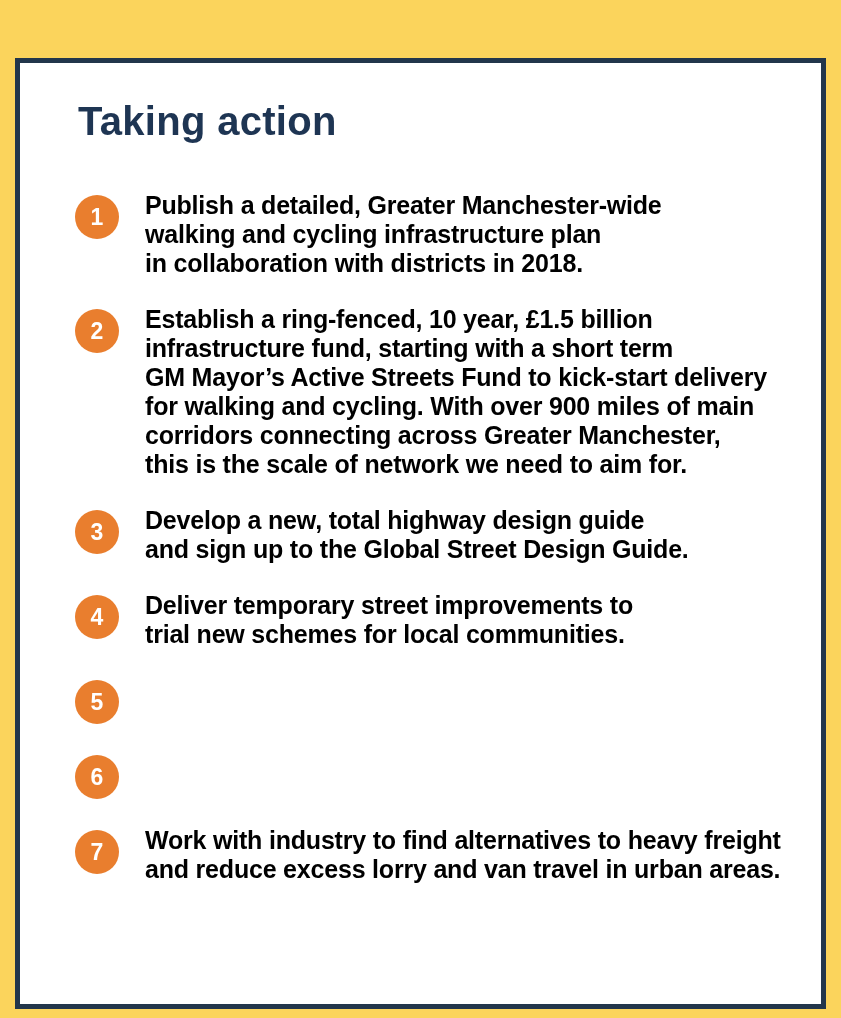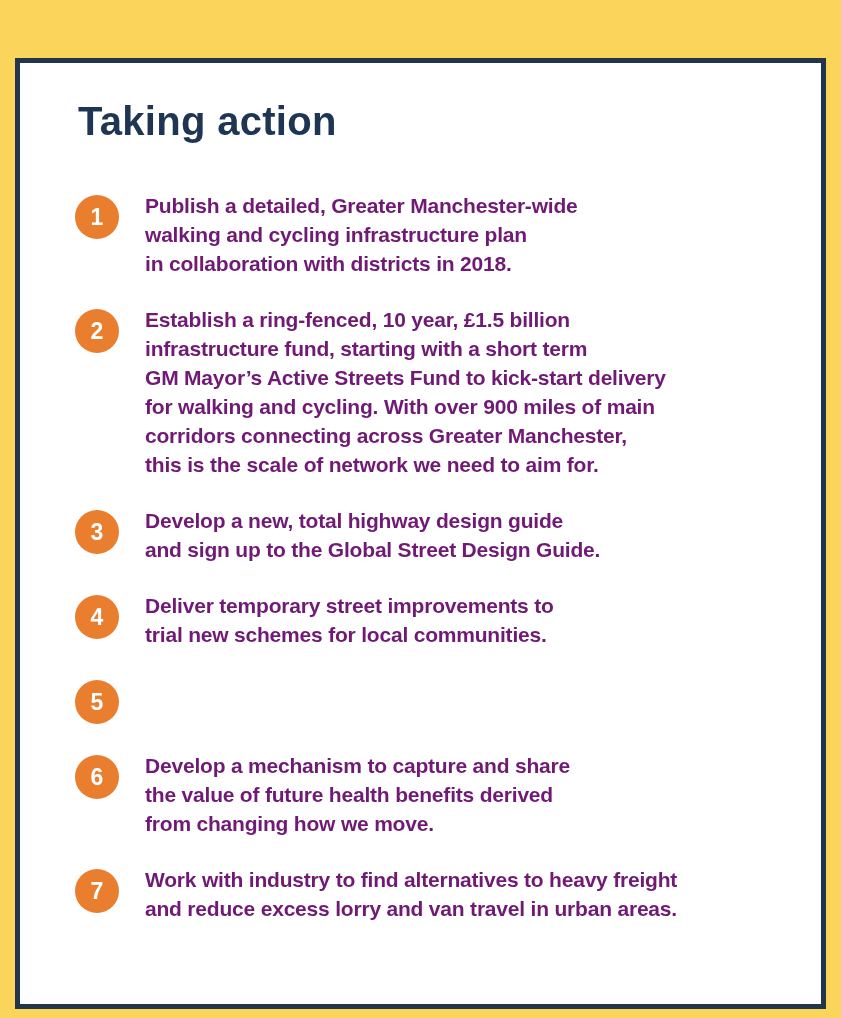--- a/index.html
+++ b/index.html
@@ -53,25 +53,25 @@
     background: #E97E2E;
     color: #FFFFFF;
     font-size: 23px;
     font-weight: 700;
     display: flex;
     align-items: center;
     justify-content: center;
   }
   .item-text {
     margin: 0 0 0 26px;
-    font-size: 21px;
+    font-size: 25px;
     line-height: 29px;
     font-weight: 700;
     letter-spacing: -0.2px;
-    color: #701a75;
+    color: #000000;
     white-space: pre-line;
   }
 </style>
 </head>
 <body>
 
 <div class="card">
   <h1 class="page-title">Taking action</h1>
 
   <div class="action-list">
@@ -104,23 +104,20 @@
       <p class="item-text">Deliver temporary street improvements to
 trial new schemes for local communities.</p>
     </div>
 
     <div class="action-item">
       <div class="num-badge">5</div>
     </div>
 
     <div class="action-item">
       <div class="num-badge">6</div>
-      <p class="item-text">Develop a mechanism to capture and share
-the value of future health benefits derived
-from changing how we move.</p>
     </div>
 
     <div class="action-item">
       <div class="num-badge">7</div>
       <p class="item-text">Work with industry to find alternatives to heavy freight
 and reduce excess lorry and van travel in urban areas.</p>
     </div>
 
   </div>
 </div>

